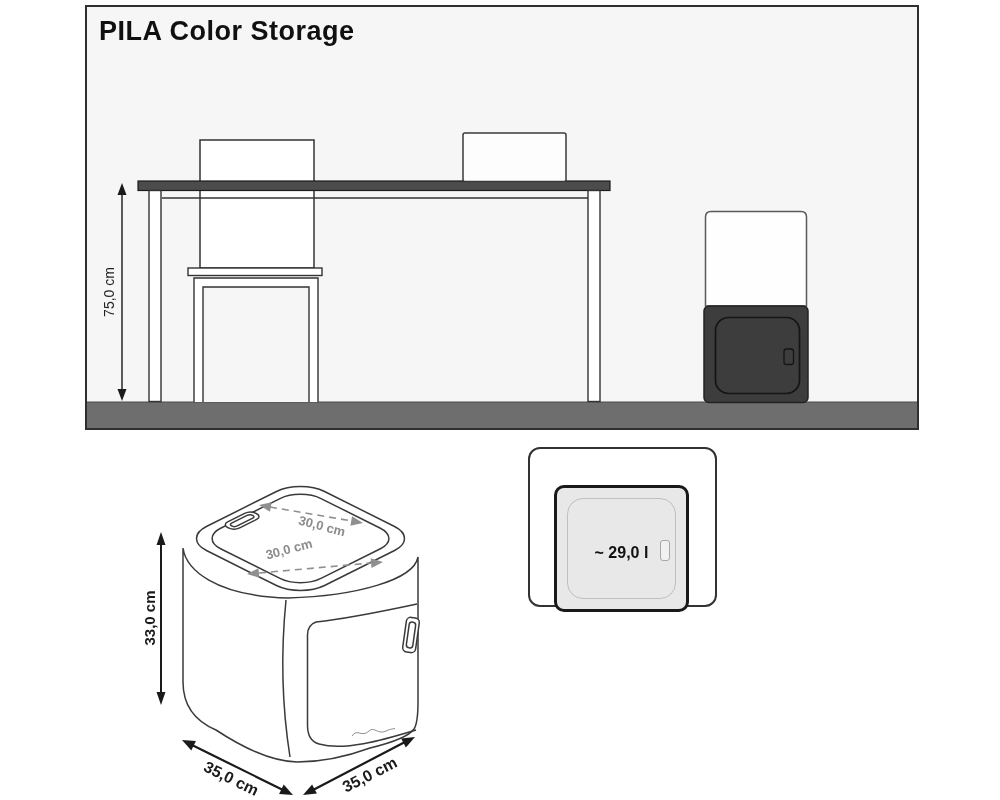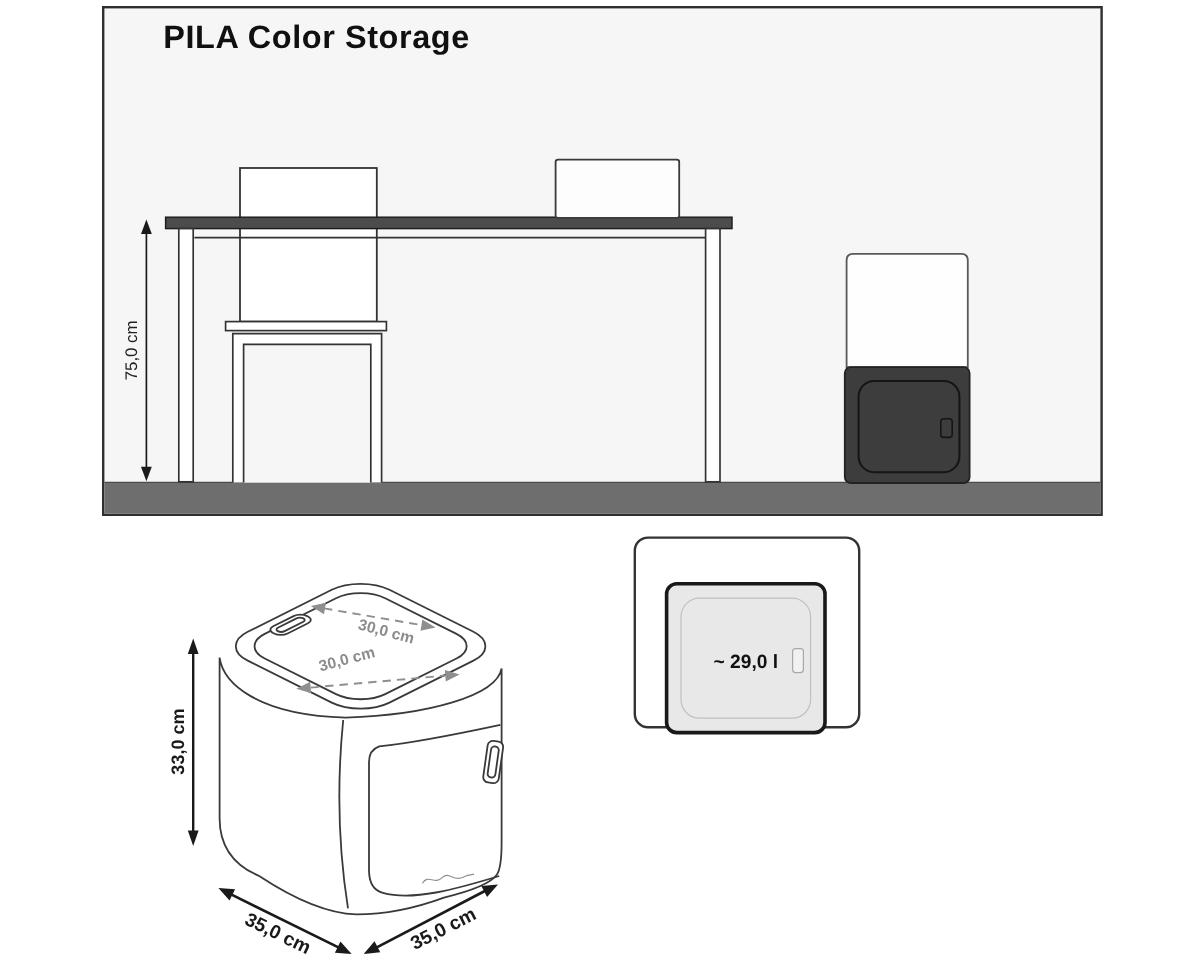--- a/index.html
+++ b/index.html
@@ -5,21 +5,20 @@
   html,body { margin:0; padding:0; background:#ffffff; }
   .page {
     position:relative; width:1000px; height:800px; overflow:hidden;
     font-family:"Liberation Sans", sans-serif; background:#ffffff;
   }
   #art { position:absolute; left:0; top:0; z-index:1; }
   .txt { position:absolute; z-index:2; white-space:nowrap; }
   .title {
     left:99px; top:16px; font-size:27px; font-weight:bold; color:#101010;
     letter-spacing:0.5px;
-    margin-left:37px;
   }
   .dim { color:#1a1a1a; font-weight:bold; font-size:16px; transform-origin:center; }
   #label-75  { left:109px; top:292px; font-weight:normal; font-size:14px; color:#222;
                transform:translate(-50%,-50%) rotate(-90deg); }
   #label-33  { left:149px; top:618px; font-size:15px;
                transform:translate(-50%,-50%) rotate(-90deg); }
   #label-30a { left:322px; top:526px; font-size:13px; color:#8c8c8c;
                transform:translate(-50%,-50%) rotate(15deg); }
   #label-30b { left:289px; top:549px; font-size:13px; color:#8c8c8c;
                transform:translate(-50%,-50%) rotate(-15deg); }

